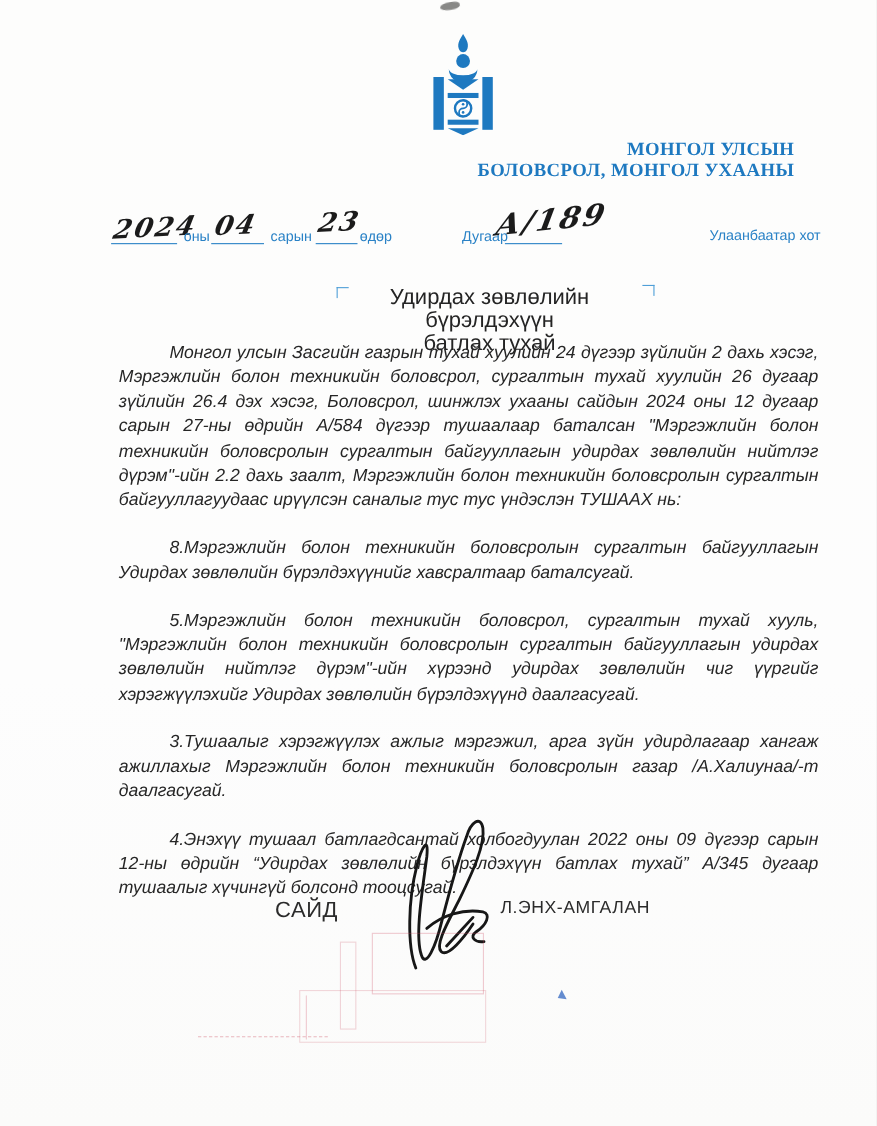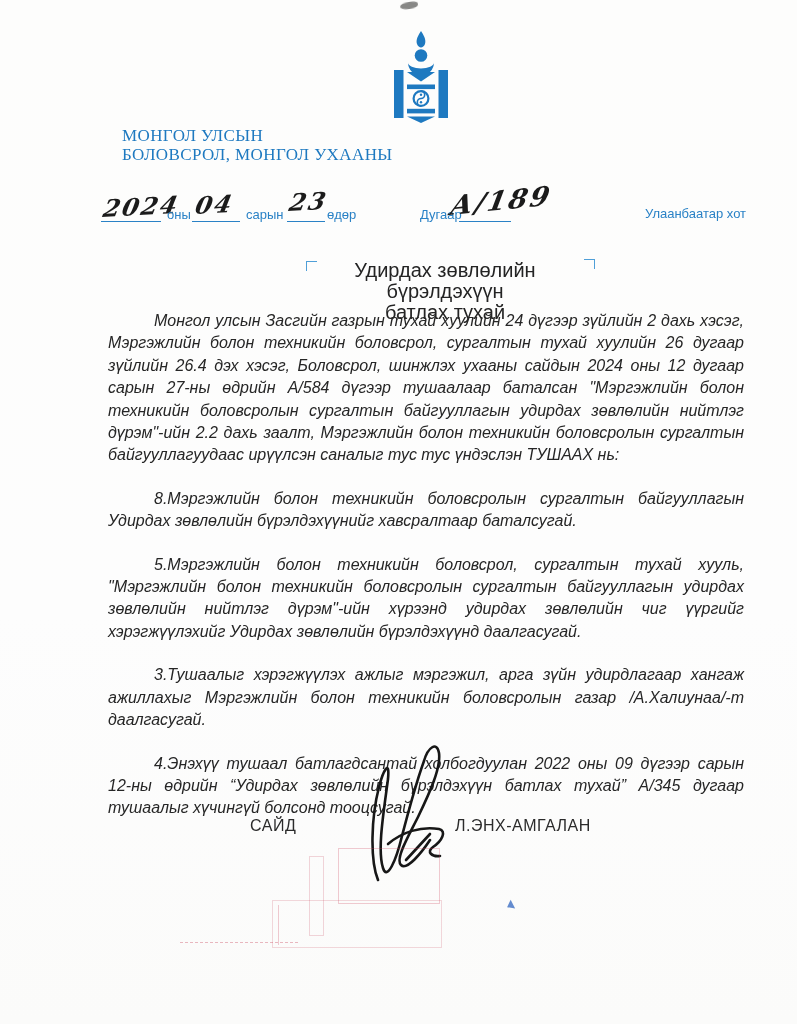--- a/index.html
+++ b/index.html
@@ -5,22 +5,22 @@
   html,body{margin:0;padding:0;background:#e9e9e9;}
   .page{
     position:relative;width:797px;height:1024px;margin:0 auto;
     background:linear-gradient(180deg,#fdfdfc 0%,#fdfdfd 60%,#fbfbfa 100%);
     overflow:hidden;
     font-family:"Liberation Sans","DejaVu Sans",sans-serif;
   }
   
   .emblem{position:absolute;left:391px;top:31px;width:60px;height:92px;}
   .org{
-    position:absolute;left:122px;top:126px;width:600px;text-align:left;
-    font-family:"Liberation Serif","DejaVu Serif",serif;font-weight:normal;
+    position:absolute;left:122px;top:126px;width:600px;text-align:right;
+    font-family:"Liberation Serif","DejaVu Serif",serif;font-weight:bold;
     font-size:17px;line-height:19px;color:#1e79c0;letter-spacing:.4px;
   }
   
   .blue-label{position:absolute;font-size:13px;color:#2a82c6;}
   .fill-line{position:absolute;height:0;border-bottom:1.5px solid #2a82c6;}
   .hand{
     position:absolute;font-family:"DejaVu Serif",serif;font-style:italic;font-weight:bold;
     color:#1b1b1b;letter-spacing:2px;transform:skewX(-14deg) rotate(-3deg);
     font-size:24px;white-space:nowrap;
   }
@@ -33,21 +33,21 @@
   .corner{position:absolute;width:10px;height:9px;}
   .corner-l{left:306px;top:261px;border-left:1.5px solid #4f9fd8;border-top:1.5px solid #4f9fd8;}
   .corner-r{left:584px;top:259px;border-right:1.5px solid #4f9fd8;border-top:1.5px solid #4f9fd8;}
   
   .body-text{position:absolute;left:108px;top:310px;width:636px;color:#262626;}
   .body-text p{
     margin:0 0 21px 0;text-align:justify;text-indent:46px;
     font-size:16px;line-height:22.4px;font-style:italic;
   }
   
-  .sig-role{position:absolute;left:250px;top:817px;font-size:16px;color:#2b2b2b;letter-spacing:.5px;}
+  .sig-role{position:absolute;left:250px;top:817px;font-size:20px;color:#2b2b2b;letter-spacing:.5px;}
   .sig-name{position:absolute;left:455px;top:817px;font-size:16px;color:#2b2b2b;letter-spacing:.5px;}
   .sig-scribble{position:absolute;left:318px;top:740px;width:150px;height:150px;}
   
   .smudge{position:absolute;left:400px;top:2px;width:18px;height:7px;background:#4a4a48;
     border-radius:60% 40% 50% 50%;opacity:.65;transform:rotate(-8deg);filter:blur(.4px);}
   .stamp{position:absolute;border:1px solid rgba(203,70,92,.28);}
   .stamp-line{position:absolute;border-top:1px dashed rgba(203,70,92,.38);}
   .blue-tick{position:absolute;left:508px;top:902px;width:0;height:0;
     border-left:8px solid #3d6fc4;border-top:4px solid transparent;border-bottom:4px solid transparent;
     opacity:.8;transform:rotate(38deg) skewX(12deg);}

